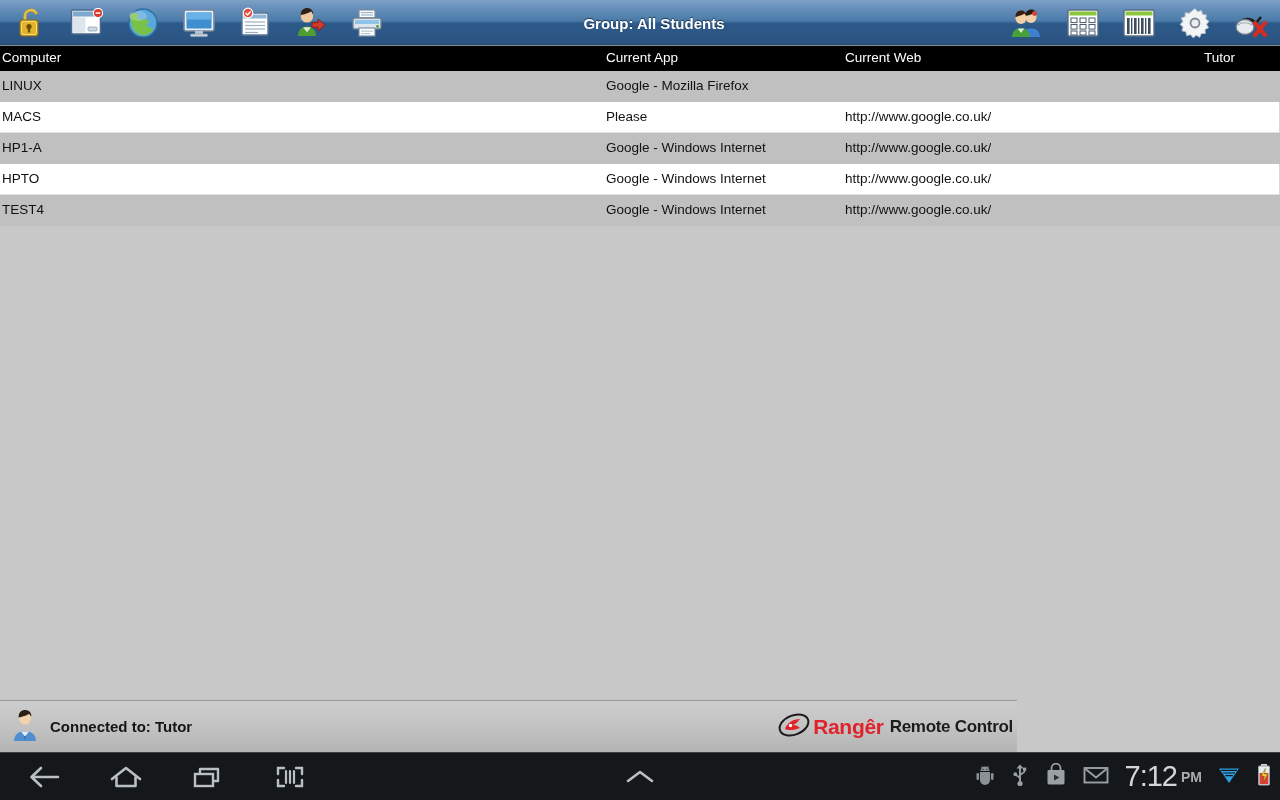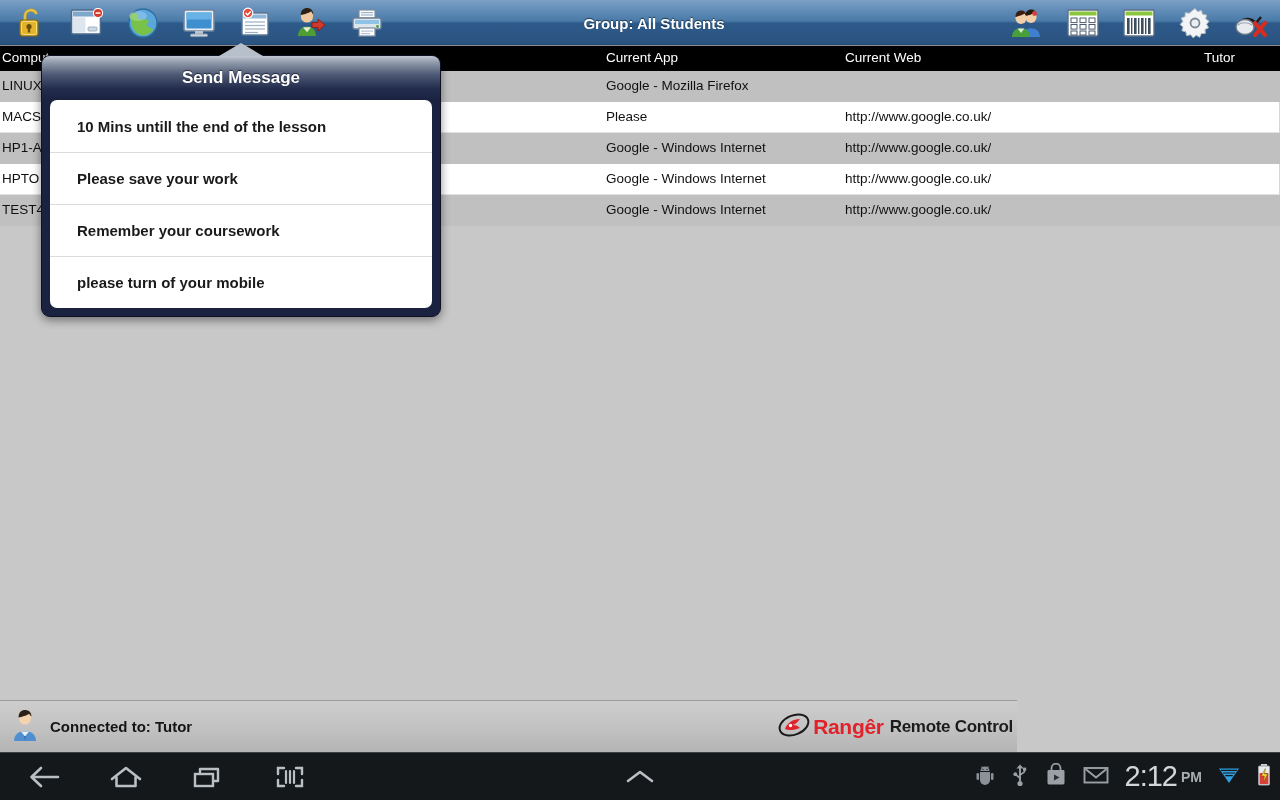--- a/index.html
+++ b/index.html
@@ -297,32 +297,20 @@
       <div class="cell" style="left:606px">Google - Windows Internet</div>
       <div class="cell" style="left:845px">http://www.google.co.uk/</div>
     </div>
     <div class="row odd">
       <div class="cell" style="left:2px">TEST4</div>
       <div class="cell" style="left:606px">Google - Windows Internet</div>
       <div class="cell" style="left:845px">http://www.google.co.uk/</div>
     </div>
   </div>
 
-  <div class="popup">
-    <div class="popup-arrow"></div>
-    <div class="popup-box">
-      <div class="popup-header">Send Message</div>
-      <div class="popup-list">
-        <div class="popup-item">10 Mins untill the end of the lesson</div>
-        <div class="popup-item">Please save your work</div>
-        <div class="popup-item">Remember your coursework</div>
-        <div class="popup-item">please turn of your mobile</div>
-      </div>
-    </div>
-  </div>
 
   <div class="statusbar">
     <div class="status-icon">
       <svg width="30" height="34" viewBox="0 0 30 34">
         <ellipse cx="15" cy="10" rx="6" ry="6.6" fill="#f2d3ad"></ellipse>
         <path d="M8.6 9.4C8.6 4 11.5 2 15 2s6.4 2 6.4 6.4c-1.5-1-2.2-2.6-2.2-2.6s-3.2 2.5-10.6 3.6z" fill="#2c2118"></path>
         <path d="M4 33c0-6.4 5-10 11-10s11 3.6 11 10z" fill="#4f8fd0"></path>
         <path d="M11 23.4l4 5.2 4-5.2" fill="#e8eff7"></path>
         <path d="M14.2 28l.8 5 .8-5z" fill="#2f6bab"></path>
       </svg>
@@ -416,21 +404,21 @@
         </svg>
       </span>
 
       <span title="Gmail">
         <svg width="26" height="20" viewBox="0 0 26 20">
           <rect x="1.5" y="3" width="23" height="14.5" fill="none" stroke="#9aa0a6" stroke-width="1.9"></rect>
           <path d="M2.5 4l10.5 8.5L23.5 4" fill="none" stroke="#9aa0a6" stroke-width="1.9"></path>
         </svg>
       </span>
 
-      <span class="clock">2:12</span>
+      <span class="clock">7:12</span>
       <span class="ampm" style="margin-left:-12px;">PM</span>
 
       <span title="Wi-Fi">
         <svg width="22" height="20" viewBox="0 0 22 20">
           <path d="M1 3.5h20L11 18z" fill="#2f9fe0"></path>
           <path d="M3 5.4h16M5 8h12M7.2 10.6h7.6" stroke="#17181a" stroke-width="1.1"></path>
         </svg>
       </span>
 
       <span title="Battery Charging">

